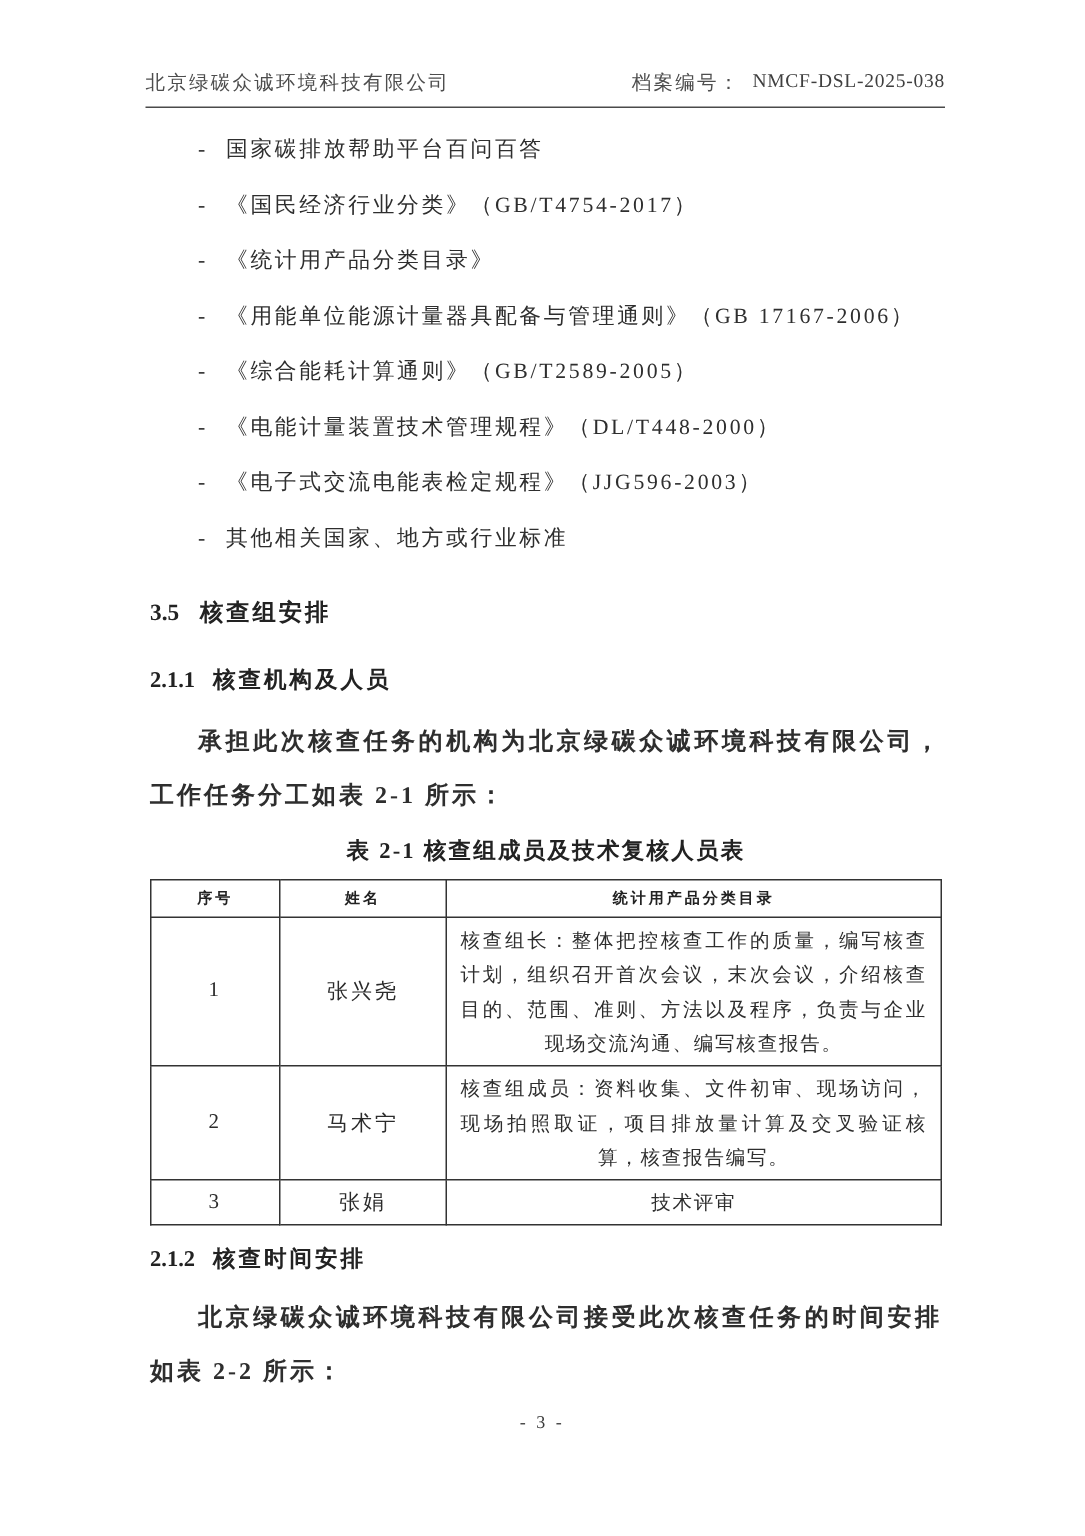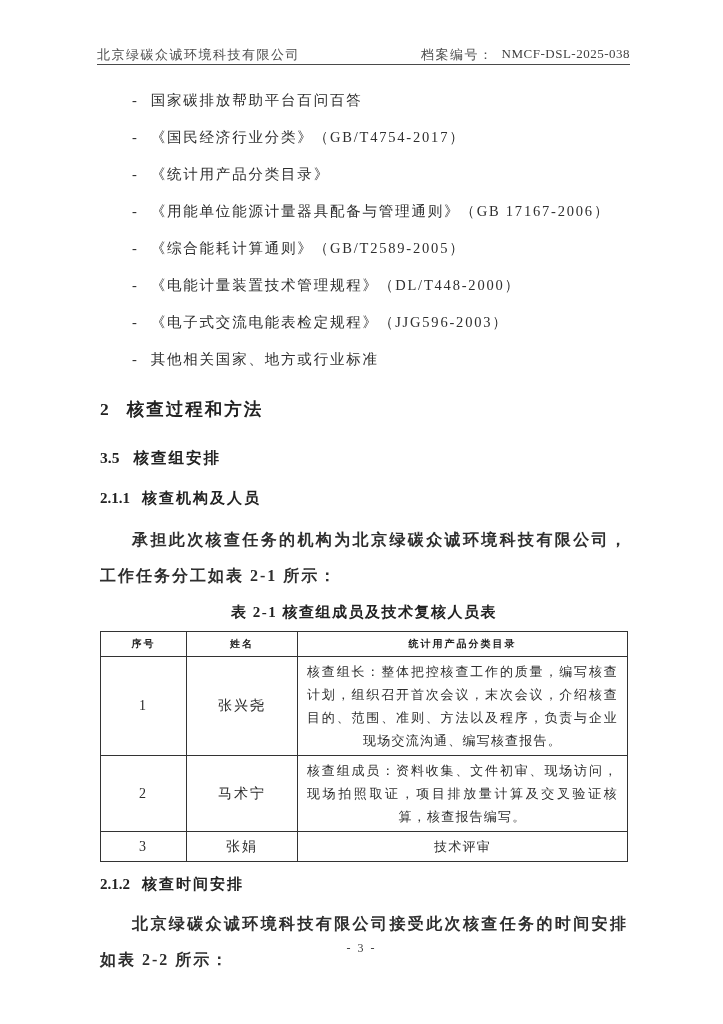--- a/index.html
+++ b/index.html
@@ -11,20 +11,21 @@
     position: relative;
     overflow: hidden;
   }
   .page { position: relative; width: 723px; height: 1024px; background: #fff; }
 
   
   .doc-header {
     position: absolute; top: 46px; left: 97px; right: 93px;
     display: flex; justify-content: space-between; align-items: flex-end;
     border-bottom: 1.5px solid #4a4a4a;
+    padding-bottom: 7px;
     font-size: 13px; color: #4d4d4d;
     letter-spacing: 1.5px;
   }
   .archive { display: flex; gap: 8px; white-space: nowrap; }
   .archive .num { letter-spacing: 0.5px; color: #3f3f3f; }
 
   
   .content { position: absolute; left: 100px; top: 88px; width: 528px; }
 
   .ref-list { list-style: none; }
@@ -33,21 +34,21 @@
     margin-left: 32px; margin-bottom: 13px;
     font-size: 14.5px; line-height: 24px;
     letter-spacing: 1.8px; color: #2e2e2e;
   }
   .ref-item .dash { margin-right: 12px; flex: 0 0 auto; }
 
   .h-level1 { margin-top: 26px; font-size: 17.5px; font-weight: bold; letter-spacing: 2px; color: #222; }
   .h-level1 .sec-num { margin-right: 18px; letter-spacing: 0; }
   .h-level2 { margin-top: 27px; font-size: 15.5px; font-weight: bold; letter-spacing: 2px; color: #222; }
   .h-level2 .sec-num { margin-right: 14px; letter-spacing: 0; }
-  .h-level3 { margin-top: 20px; font-size: 15px; font-weight: bold; letter-spacing: 2px; color: #222; }
+  .h-level3 { margin-top: 25px; font-size: 15px; font-weight: bold; letter-spacing: 2px; color: #222; }
   .h-level3 .sec-num { margin-right: 12px; letter-spacing: 0; }
 
   .body-para {
     margin-top: 14px;
     font-size: 16px; line-height: 36px;
     letter-spacing: 2px; color: #2e2e2e;
     text-indent: 2em;
     text-align: justify;
     font-weight: bold;
   }
@@ -141,23 +142,20 @@
       <li class="ref-item">
         <span class="dash">-</span>
         <span>《电子式交流电能表检定规程》（JJG596-2003）</span>
       </li>
       <li class="ref-item">
         <span class="dash">-</span>
         <span>其他相关国家、地方或行业标准</span>
       </li>
     </ul>
 
-    <div class="h-level1">
-      <span class="sec-num">2</span><span>核查过程和方法</span>
-    </div>
 
     <div class="h-level2">
       <span class="sec-num">3.5</span><span>核查组安排</span>
     </div>
 
     <div class="h-level3">
       <span class="sec-num">2.1.1</span><span>核查机构及人员</span>
     </div>
 
     <p class="body-para">承担此次核查任务的机构为北京绿碳众诚环境科技有限公司，工作任务分工如表 2-1 所示：</p>

